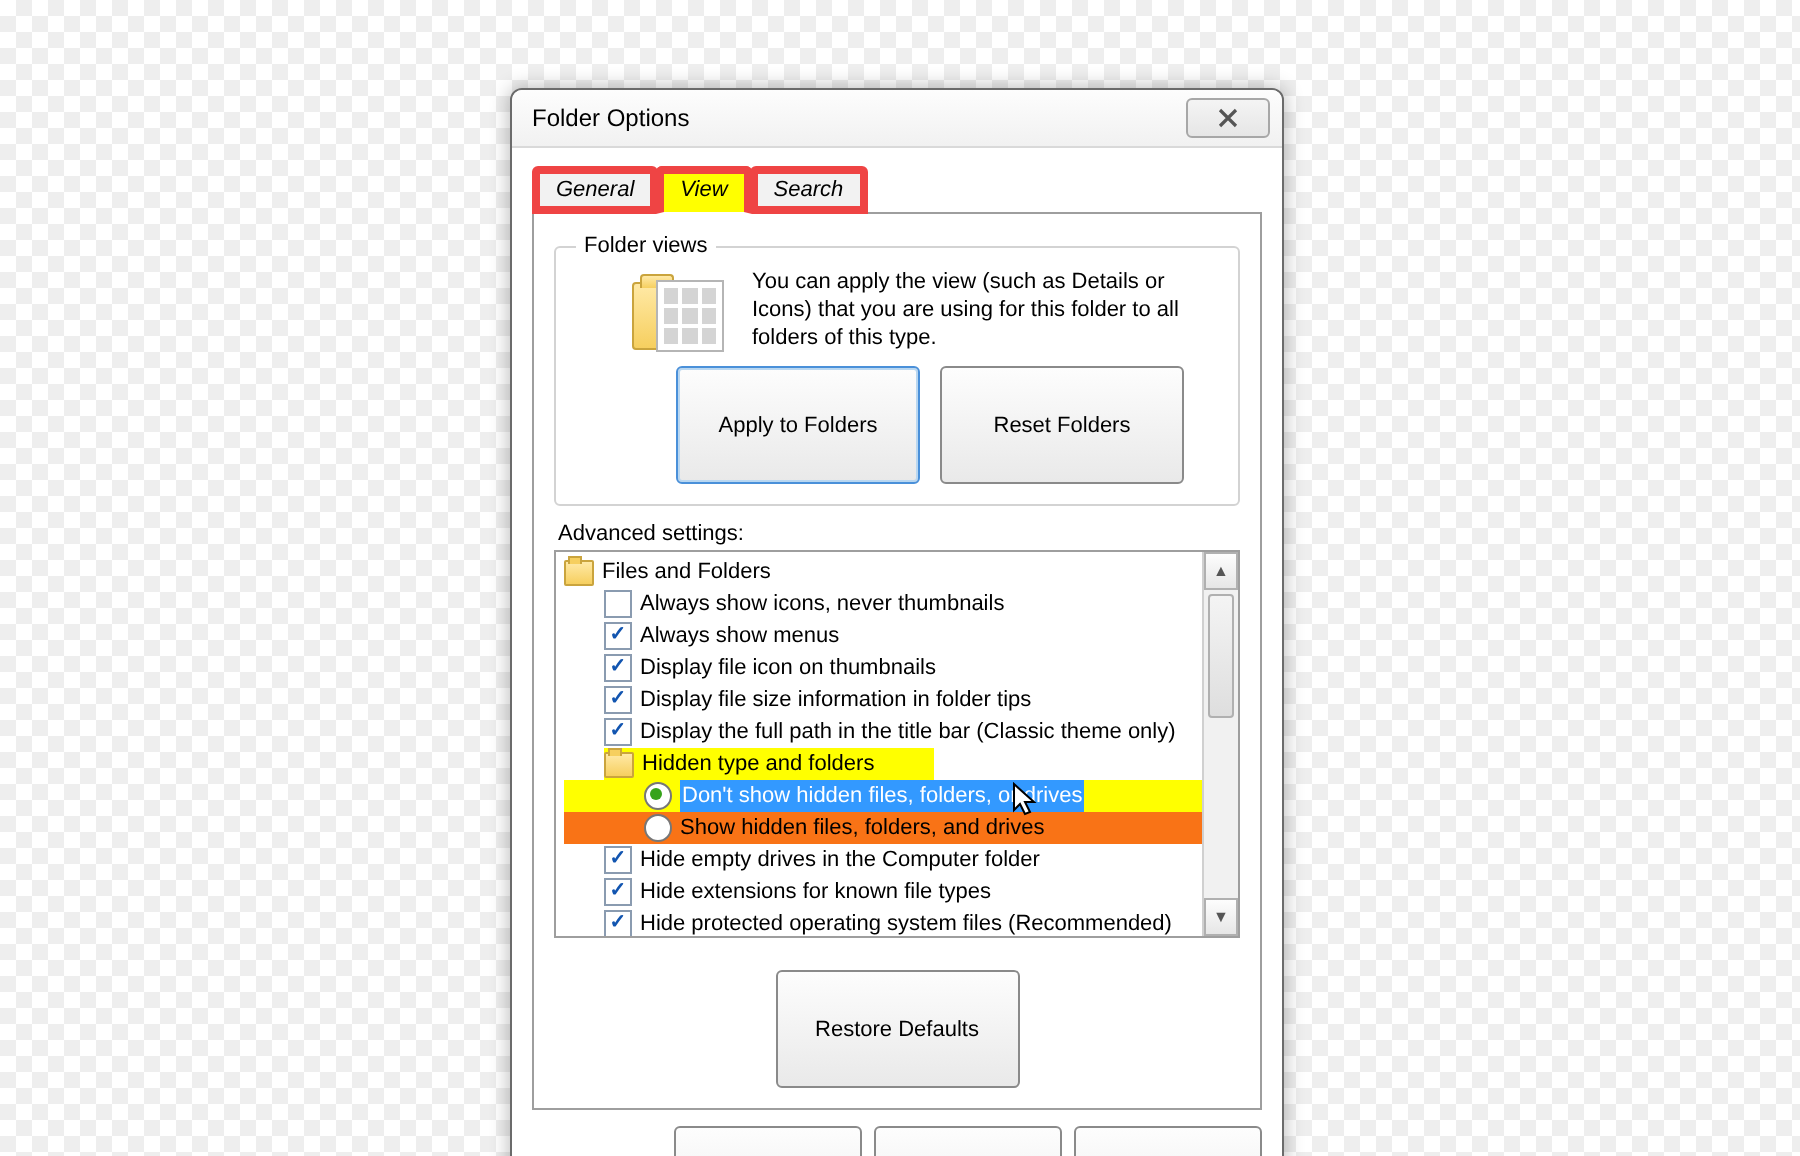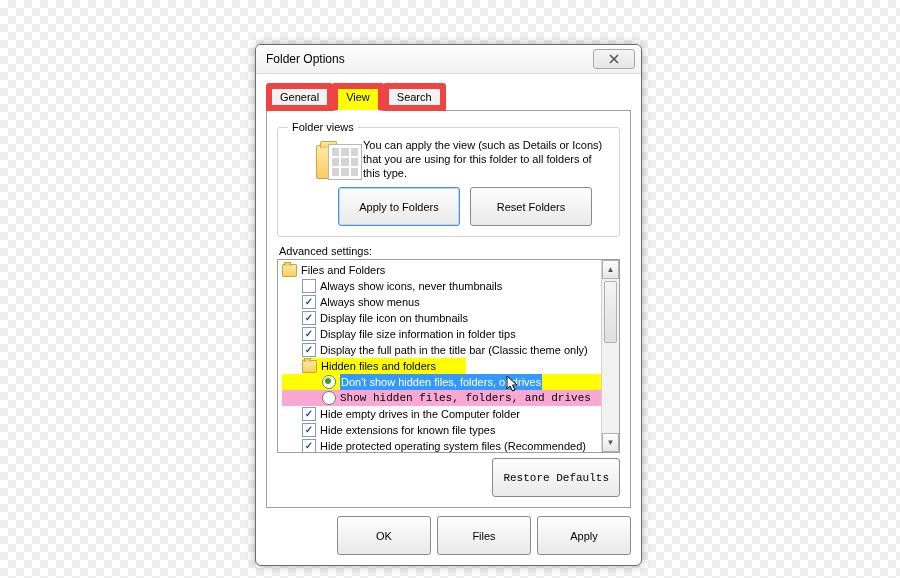--- a/index.html
+++ b/index.html
@@ -48,26 +48,27 @@
     font-family: Arial, sans-serif;
   }
   .tabs {
     display: flex;
     margin: 8px 10px 0 10px;
     position: relative;
     top: 1px;
   }
   .tab {
     padding: 2px 8px;
-    border: 6px solid #ef4444;
+    border: 4px solid #ef4444;
     background: #f2f2f2;
     margin-right: -1px;
     border-top-left-radius: 3px;
     border-top-right-radius: 3px;
     font-size: 11px;
+    font-style: italic;
   }
   .tab.active {
     border-bottom: 1px solid #fff;
     background: #fff;
     z-index: 2;
     text-align: center;
   }
   .tab.highlight { background: #ffff00 !important; }
   .tabbody {
     border: 1px solid #9e9e9e;
@@ -75,21 +76,21 @@
     background: #fff;
     padding: 10px 10px 10px 10px;
   }
   fieldset.folderviews {
     border: 1px solid #d3d3d3;
     border-radius: 3px;
     padding: 6px 10px 10px 10px;
     margin: 0 0 8px 0;
   }
   fieldset.folderviews legend { font-size: 11px; padding: 0 4px; }
-  .fv-row { display: flex; gap: 5px; padding-left: 28px; }
+  .fv-row { display: flex; gap: 18px; padding-left: 28px; }
   .fv-icon {
     width: 42px; height: 42px; flex: 0 0 42px;
     position: relative;
   }
   .fv-icon .folder {
     width: 42px; height: 32px; margin-top: 6px;
     background: linear-gradient(#ffe9a6,#f6cf5f);
     border: 1px solid #caa43d;
     border-radius: 2px;
     position: relative;
@@ -106,21 +107,21 @@
     border:1px solid #b5b5b5;
     display:grid; grid-template-columns:repeat(3,1fr); grid-template-rows:repeat(3,1fr);
     gap:2px; padding:3px;
   }
   .fv-icon .sheet div { background:#d4d4d4; }
   .fv-text { flex: 1; line-height: 1.25; }
   .fv-buttons { display:flex; gap:10px; margin-top:6px; padding-left: 50px;}
   .winbtn {
     height: 21px;
     min-width: 100px;
-    padding: 8px 10px;
+    padding: 18px 10px;
     border: 1px solid #8a8a8a;
     border-radius: 3px;
     background: linear-gradient(#fdfdfd,#e9e9e9);
     display:flex; align-items:center; justify-content:center;
     font-size: 11px;
     cursor: default;
   }
   .winbtn.default {
     border-color: #4a90d9;
     box-shadow: inset 0 0 0 1px #b9d7f1;
@@ -188,21 +189,21 @@
   .indent1 { padding-left: 20px; }
   .indent2 { padding-left: 40px; }
   .hl-block { background:#ffff00; display:inline-block; padding-right:30px;}
   .hl-blue-sel { background:#3399ff; color:#fff; padding:0 1px;}
   .cursor {
     position:absolute;
     width:0;height:0;
     pointer-events:none;
   }
   .cursor svg { position:absolute; }
-  .restore-row { display:flex; justify-content:flex-end; margin-top:5px;font-family:Liberation Mono, monospace;}
+  .restore-row { display:flex; justify-content:center; margin-top:16px;}
   .bottom-row {
     display:flex; justify-content:flex-end; gap:6px;
     padding: 0 10px;
     border-radius: 10px;
   }
   .bottom-row .winbtn { min-width:72px; }
   .advsection { position:relative; }
 </style>
 </head>
 <body>
@@ -285,35 +286,35 @@
             <span class="lbl">Display file size information in folder tips</span>
           </div>
           <div class="node indent1">
             <span class="chk">✓</span>
             <span class="lbl">Display the full path in the title bar (Classic theme only)</span>
           </div>
 
           <div class="node indent1" style="position:relative;">
             <span class="hl-block" style="display:flex;align-items:center;gap:4px;">
               <span class="folder-ico"></span>
-              <span class="lbl">Hidden files and folders</span>
+              <span class="lbl">Hidden type and folders</span>
             </span>
           </div>
 
           <div class="node indent2" style="background:#ffff00; position:relative;">
             <span class="radio checked"></span>
             <span class="lbl hl-blue-sel">Don't show hidden files, folders, or drives</span>
             <span class="cursor" style="left:224px; top:1px;">
               <svg width="16" height="18" viewBox="0 0 16 18">
                 <path d="M1 1 L1 14 L4 11 L6.5 16 L9 15 L6.5 10 L11 10 Z" fill="#fff" stroke="#000" stroke-width="1"></path>
               </svg>
             </span>
           </div>
 
-          <div class="node indent2" style="background:#f9a8d4;font-family:Liberation Mono, monospace;">
+          <div class="node indent2" style="background:#f97316;">
             <span class="radio"></span>
             <span class="lbl">Show hidden files, folders, and drives</span>
           </div>
 
           <div class="node indent1">
             <span class="chk">✓</span>
             <span class="lbl">Hide empty drives in the Computer folder</span>
           </div>
           <div class="node indent1">
             <span class="chk">✓</span>

